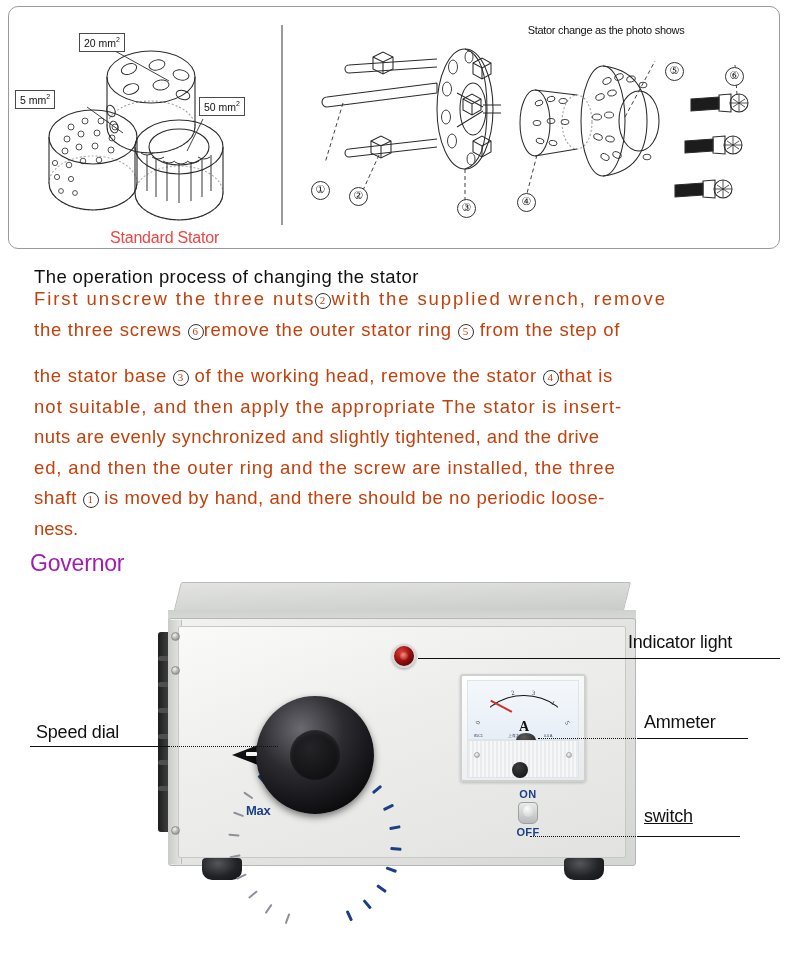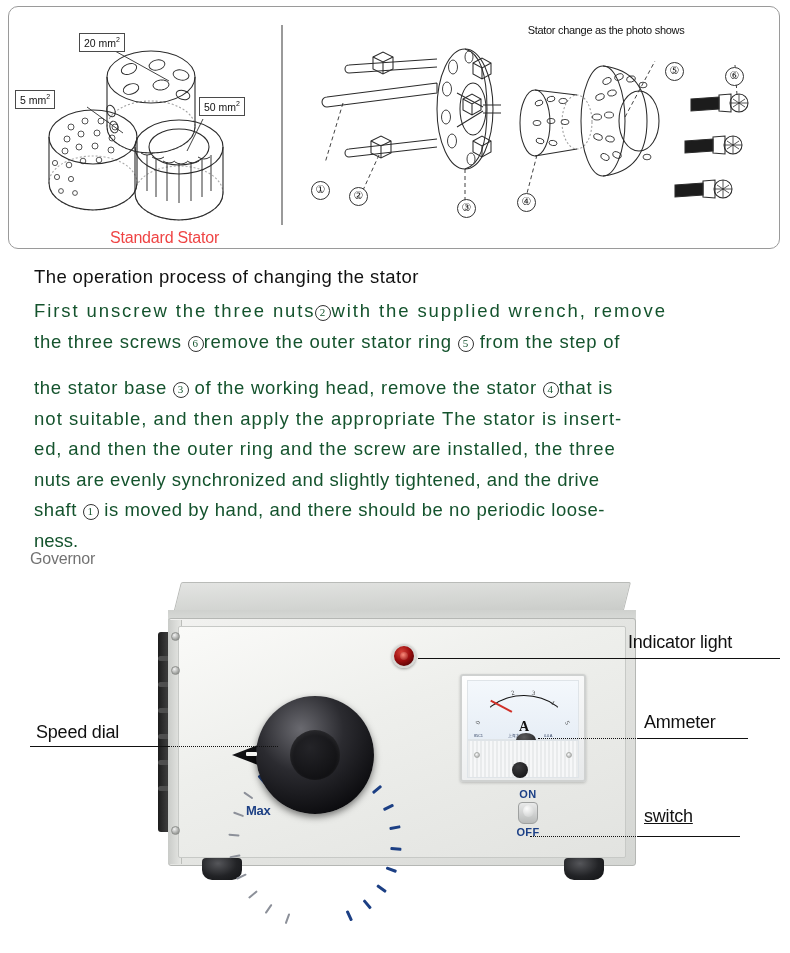--- a/index.html
+++ b/index.html
@@ -93,47 +93,47 @@
     left: 34px;
     top: 266px;
     font-size: 18.5px;
     letter-spacing: 0.4px;
     color: #111;
     white-space: nowrap;
   }
   .proc-body {
     position: absolute;
     left: 34px;
-    top: 296px;
+    top: 284px;
     width: 740px;
     font-size: 18.5px;
     line-height: 30.5px;
-    color: #14532d;
+    color: #c2410c;
   }
   .proc-body .ln { white-space: nowrap; display: block; }
   .inum {
     display: inline-block;
     width: 14px;
     height: 14px;
     border: 1px solid #333;
     border-radius: 50%;
     font-size: 11px;
     line-height: 12.5px;
     text-align: center;
     vertical-align: 1px;
     font-family: "Liberation Serif", serif;
   }
 
   
   .governor-head {
     position: absolute;
     left: 30px;
     top: 550px;
-    font-size: 16px;
-    color: #737373;
+    font-size: 23px;
+    color: #a21caf;
     letter-spacing: -0.2px;
   }
 
   
   .device {
     position: absolute;
     left: 168px;
     top: 582px;
     width: 468px;
     height: 300px;
@@ -602,22 +602,22 @@
   <div class="cnum" style="left:716px;top:60px;">⑥</div>
 </div>
 
 <div class="proc-head">The operation process of changing the stator</div>
 
 <div class="proc-body">
   <span class="ln" style="letter-spacing:1.9px;"><span>First unscrew the three nuts</span><span class="inum">2</span><span>with the supplied wrench, remove</span></span>
   <span class="ln" style="letter-spacing:0.75px;"><span>the three screws </span><span class="inum">6</span><span>remove the outer stator ring </span><span class="inum">5</span><span> from the step of</span></span>
   <span class="ln" style="letter-spacing:0.7px;margin-top:16px;"><span>the stator base </span><span class="inum">3</span><span> of the working head, remove the stator </span><span class="inum">4</span><span>that is</span></span>
   <span class="ln" style="letter-spacing:1.05px;">not suitable, and then apply the appropriate The stator is insert-</span>
+  <span class="ln" style="letter-spacing:0.45px;">nuts are evenly synchronized and slightly tightened, and the drive</span>
   <span class="ln" style="letter-spacing:0.85px;">ed, and then the outer ring and the screw are installed, the three</span>
-  <span class="ln" style="letter-spacing:0.45px;">nuts are evenly synchronized and slightly tightened, and the drive</span>
   <span class="ln" style="letter-spacing:0.55px;"><span>shaft </span><span class="inum">1</span><span> is moved by hand, and there should be no periodic loose-</span></span>
   <span class="ln">ness.</span>
 </div>
 
 <div class="governor-head">Governor</div>
 
 <div class="device">
   <div class="dev-top"></div>
   <div class="dev-topfill"></div>
   <div class="dev-front"></div>

